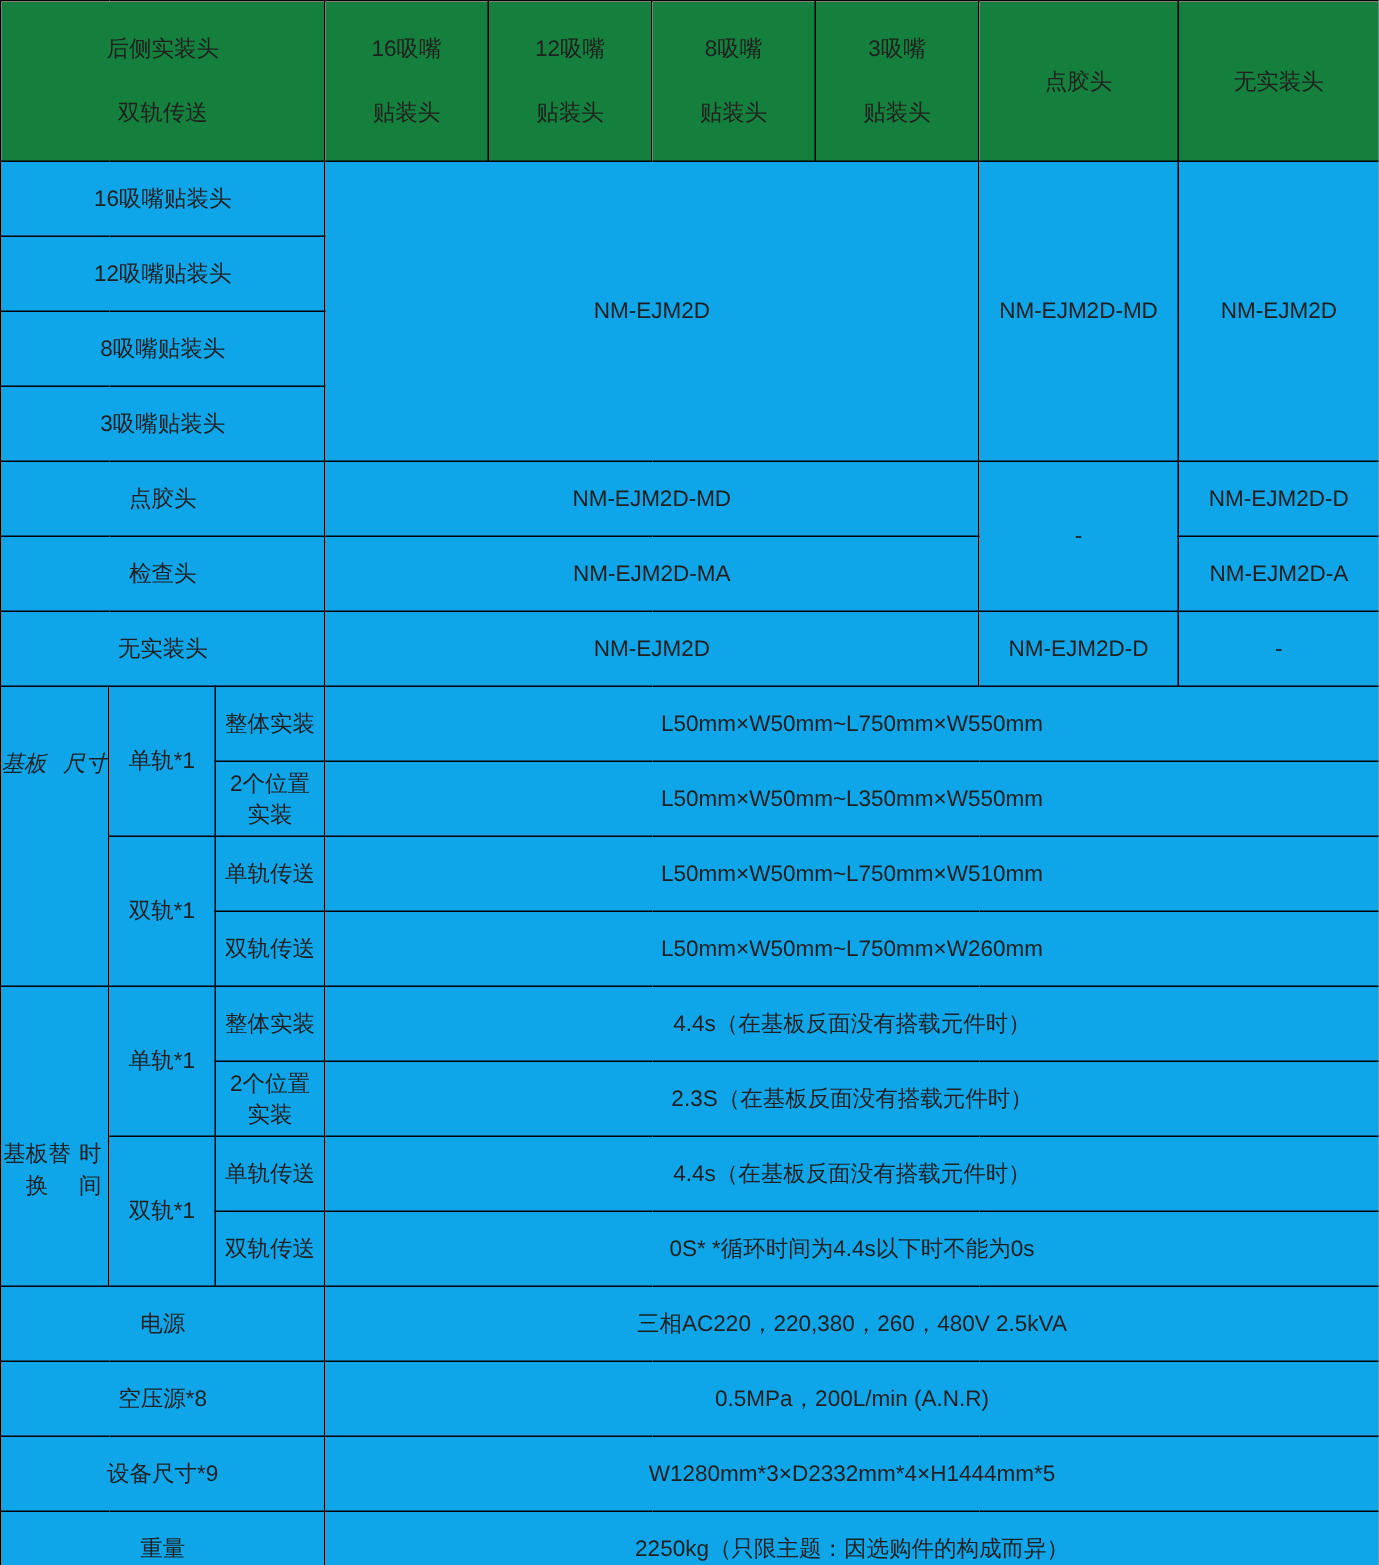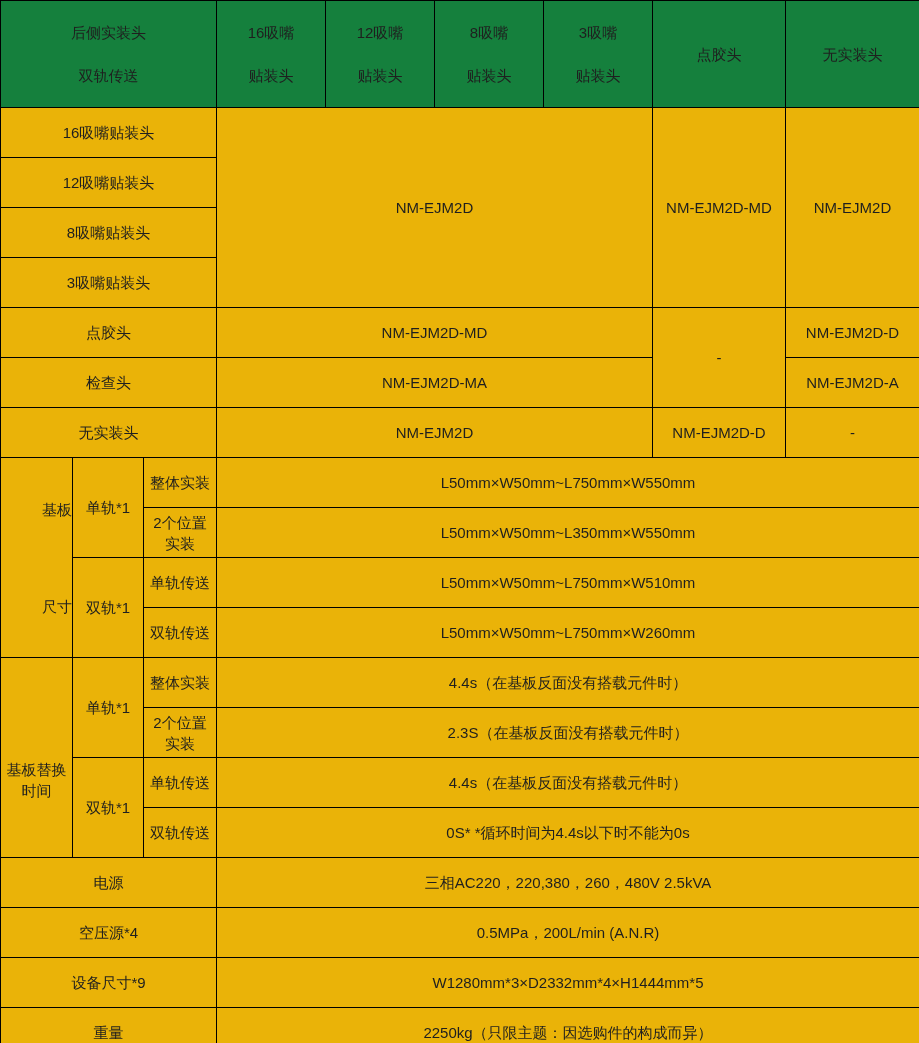--- a/index.html
+++ b/index.html
@@ -18,21 +18,21 @@
     color: #1f1f1f;
   }
   table.spec td {
     border: 1px solid #000000;
     text-align: center;
     vertical-align: middle;
     font-size: 15px;
     line-height: 1.4;
     padding: 0;
     white-space: pre-line;
-    background: #eab308;
+    background: #0ea5e9;
     overflow: hidden;
   }
   table.spec thead td {
     background: #15803d;
     font-weight: normal;
   }
   thead tr { height: 92px; }
   tbody tr { height: 50px; }
 
   
@@ -45,28 +45,27 @@
     margin: 0 auto;
   }
   
   td.vtop {
     vertical-align: top;
     padding-top: 12px;
   }
   .gap2 {
     height: 118px;
     display: flex;
-    flex-direction: column;
     justify-content: space-between;
-    align-items: flex-end;
+    align-items: flex-start;
     margin: 0 auto;
+    font-style: italic;
   }
   .stack2 {
     display: flex;
-    flex-direction: column;
     justify-content: center;
     align-items: center;
     margin-top: 45px;
   }
 </style>
 </head>
 <body>
 
 <div class="spec-wrap">
 <table class="spec">
@@ -205,21 +204,21 @@
     <tr>
       <td>双轨传送</td>
       <td colspan="6">0S* *循环时间为4.4s以下时不能为0s</td>
     </tr>
 
     <tr>
       <td colspan="3">电源</td>
       <td colspan="6">三相AC220，220,380，260，480V 2.5kVA</td>
     </tr>
     <tr>
-      <td colspan="3">空压源*4</td>
+      <td colspan="3">空压源*8</td>
       <td colspan="6">0.5MPa，200L/min (A.N.R)</td>
     </tr>
     <tr>
       <td colspan="3">设备尺寸*9</td>
       <td colspan="6">W1280mm*3×D2332mm*4×H1444mm*5</td>
     </tr>
     <tr>
       <td colspan="3">重量</td>
       <td colspan="6">2250kg（只限主题：因选购件的构成而异）</td>
     </tr>

